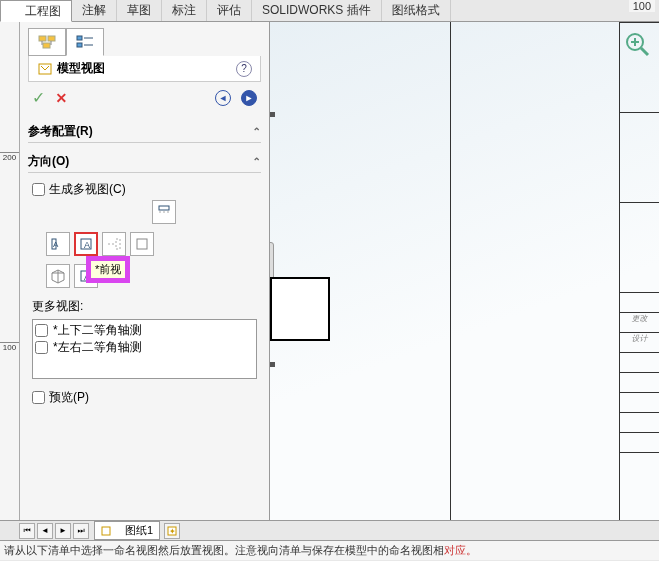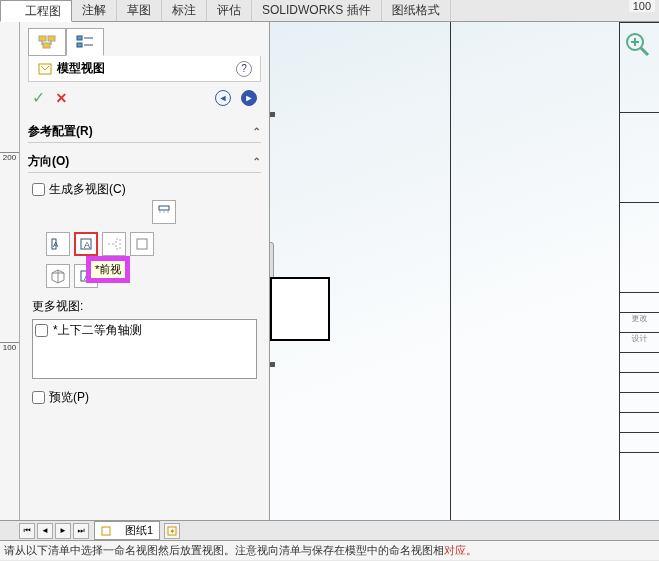--- a/index.html
+++ b/index.html
@@ -61,21 +61,21 @@
 
 .tooltip { position: absolute; top: 22px; left: 10px; background: #ffd; border: 5px solid #d946ef; padding: 1px 4px; font-size: 11px; white-space: nowrap; z-index: 10; }
 
 .listbox { border: 1px solid #999; background: #fff; height: 60px; padding: 2px; font-size: 12px; overflow: hidden; }
 .listbox .item { display: flex; align-items: center; gap: 5px; }
 
 
 .canvas-wrap { flex: 1; display: flex; flex-direction: column; background: #fff; position: relative; }
 .canvas { flex: 1; background: linear-gradient(160deg, #e8f0f5 0%, #fafcfd 60%); position: relative; overflow: hidden; }
 .zoom-icon { position: absolute; top: 8px; right: 8px; width: 28px; height: 28px; cursor: pointer; }
-.sheet-border { position: absolute; top: 0; left: 180px; right: 0; bottom: 0; border-left: 1px solid #333; }
+.sheet-border { position: absolute; top: 0; left: 180px; right: 0; bottom: 0; border-left: 1px solid #333; font-style: italic; }
 .titleblock { position: absolute; right: 0; top: 0; bottom: 0; width: 40px; border-left: 1px solid #333; }
 .tb-cell { border-top: 1px solid #333; height: 20px; font-size: 8px; color: #888; text-align: center; overflow: hidden; }
 .tb-big { height: 90px; }
 .drag-handle { position: absolute; left: -4px; top: 220px; width: 8px; height: 40px; background: #ddd; border: 1px solid #999; border-radius: 3px; cursor: ew-resize; }
 .placed-view { position: absolute; left: 0; top: 255px; width: 60px; height: 64px; border: 2px solid #000; background: #fff; }
 .placed-mark { position: absolute; left: 0; top: 90px; width: 5px; height: 5px; background: #555; }
 .placed-mark2 { position: absolute; left: 0; top: 340px; width: 5px; height: 5px; background: #555; }
 
 
 .sheet-tabs { display: flex; align-items: center; height: 20px; background: #e8e8e8; border-top: 1px solid #999; font-size: 11px; }
@@ -214,20 +214,24 @@
                   </svg>
                 </div>
             </div>
           </div>
 
           <div class="sublabel">更多视图:</div>
           <div class="listbox">
             <div class="item">
                 <input type="checkbox" style="">
                 <span>*上下二等角轴测</span>
+              </div>
+            <div class="item">
+                <input type="checkbox" style="">
+                <span>*左右二等角轴测</span>
               </div>
           </div>
 
           <label class="checkbox-row" style="margin-top:10px">
             <input type="checkbox" style="">
             <span>预览(P)</span>
           </label>
         </div>
       </div>
 

